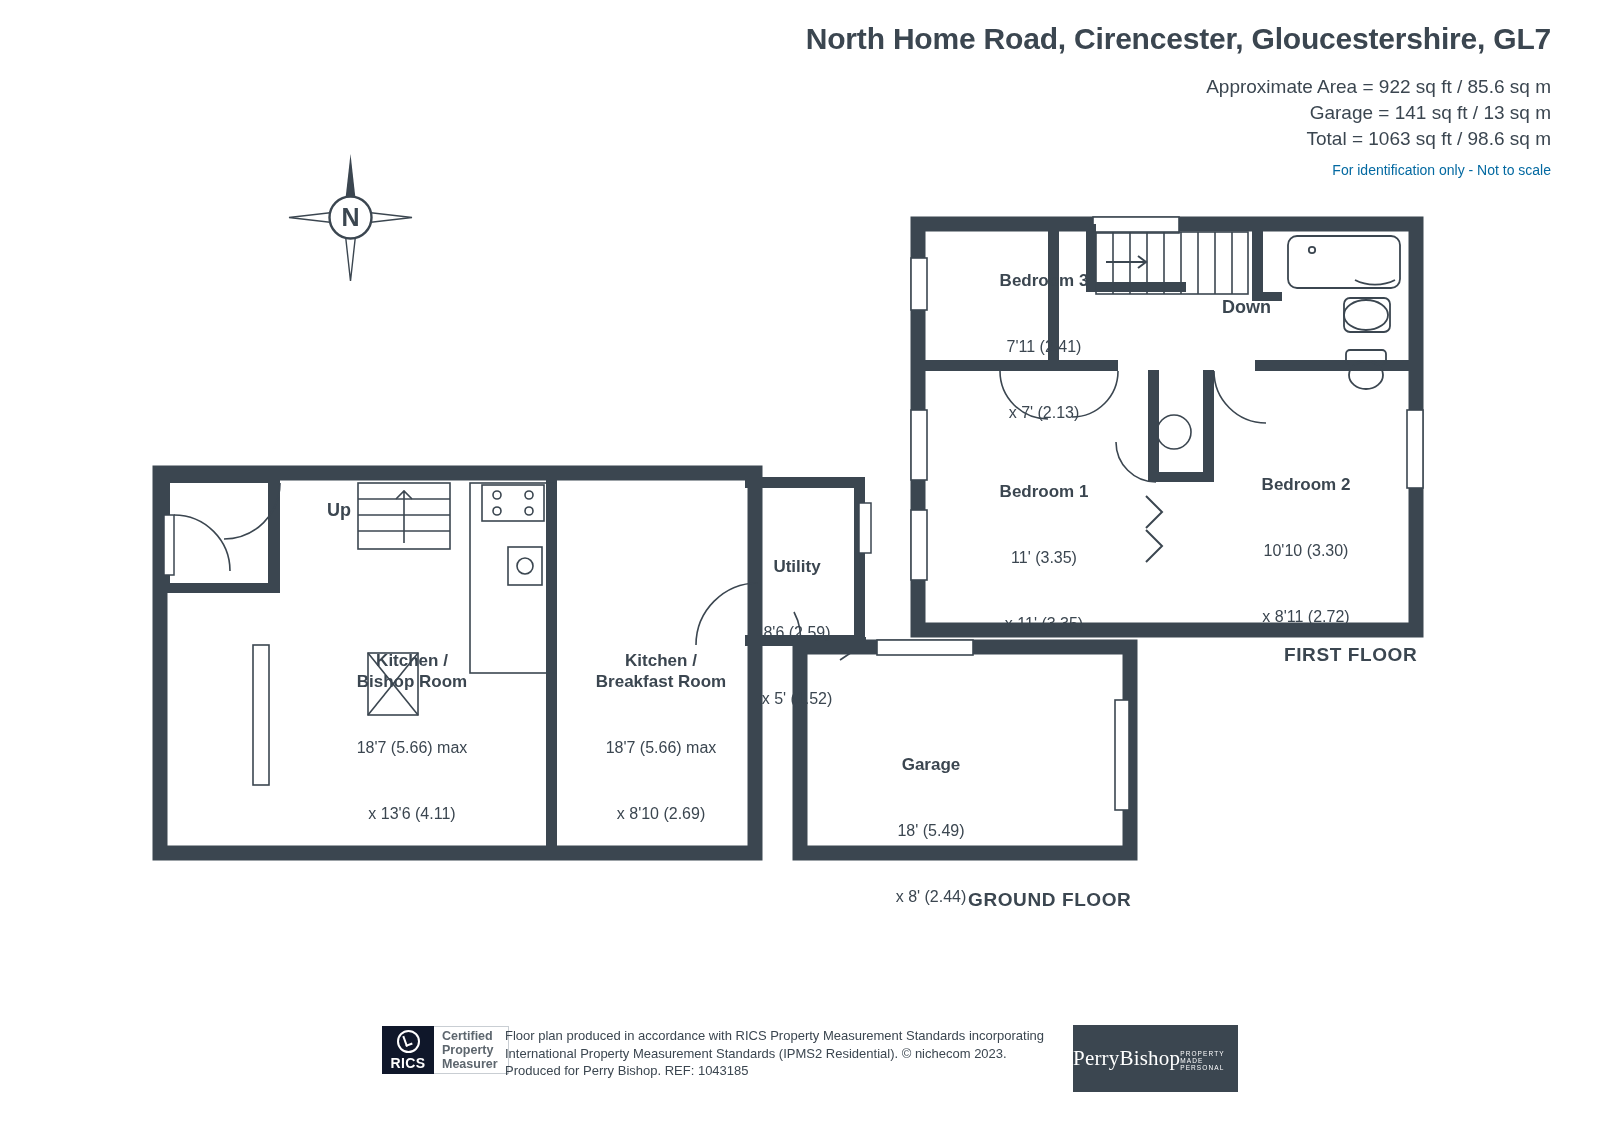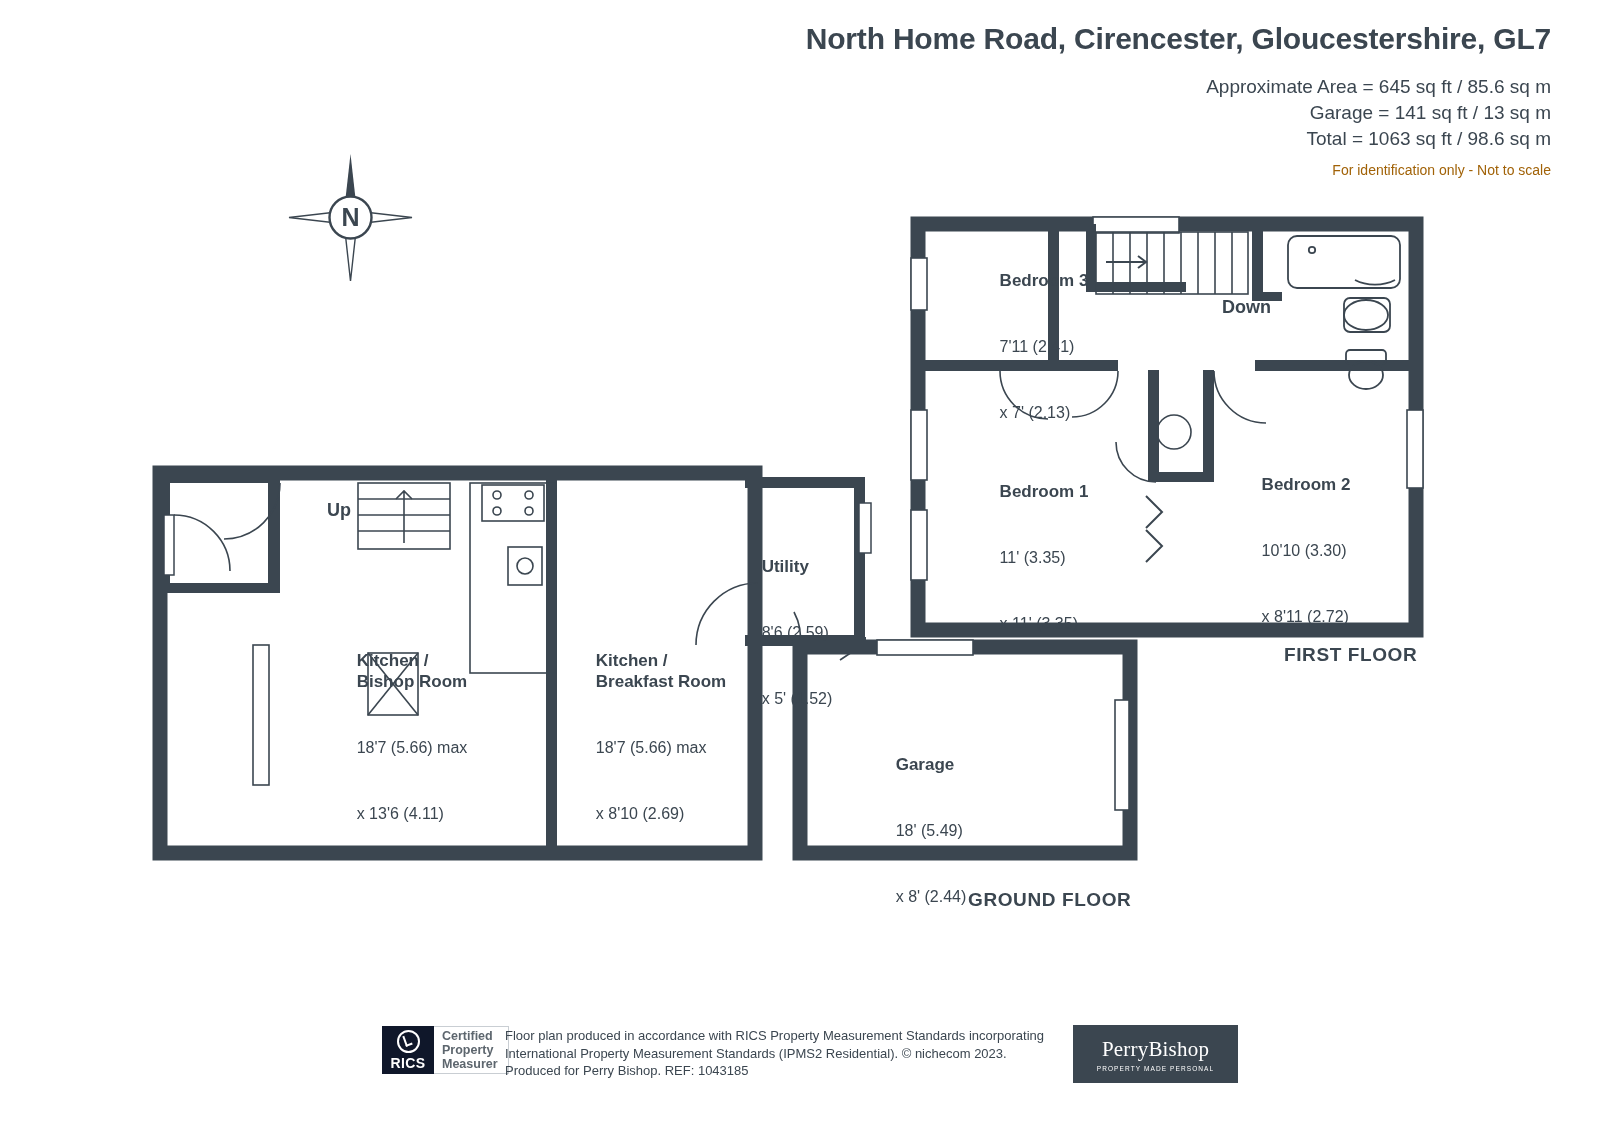--- a/index.html
+++ b/index.html
@@ -38,21 +38,21 @@
     font-size: 19px;
     line-height: 26px;
     color: #3b4650;
   }
   .areas div { white-space: nowrap; }
   .disclaimer {
     position: absolute;
     top: 162px;
     right: 48px;
     font-size: 14px;
-    color: #a16207;
+    color: #0369a1;
     white-space: nowrap;
   }
   
   .compass {
     position: absolute;
     left: 283px;
     top: 150px;
     width: 135px;
     height: 135px;
   }
@@ -76,20 +76,21 @@
     font-weight: bold;
     letter-spacing: 0.6px;
     color: #3b4650;
     white-space: nowrap;
   }
   #first-floor-label { left: 1284px; top: 644px; }
   #ground-floor-label { left: 968px; top: 889px; }
   
   .room {
     position: absolute;
+    text-align: center;
     color: #3b4650;
     white-space: nowrap;
     transform: translateX(-50%);
   }
   .room .name {
     font-size: 17px;
     font-weight: bold;
     line-height: 21px;
   }
   .room .dims {
@@ -162,25 +163,25 @@
     top: 1027px;
     font-size: 13px;
     line-height: 17.5px;
     color: #3b4650;
   }
   .perry {
     position: absolute;
     left: 1073px;
     top: 1025px;
     width: 165px;
-    height: 58px;
+    height: 67px;
     background: #3b4650;
     color: #ffffff;
     display: flex;
-    flex-direction: column;
+    flex-direction: row;
     align-items: center;
     justify-content: center;
   }
   .perry .brand {
     font-size: 21px;
     letter-spacing: 0.2px;
     font-family: "Liberation Serif", serif;
   }
   .perry .tag {
     font-size: 6.5px;
@@ -189,21 +190,21 @@
   }
   svg { display: block; }
 </style>
 </head>
 <body>
 
 <div class="plan-root">
 
   <div class="title">North Home Road, Cirencester, Gloucestershire, GL7</div>
   <div class="areas">
-    <div>Approximate Area = 645 sq ft / 85.6 sq m</div>
+    <div>Approximate Area = 922 sq ft / 85.6 sq m</div>
     <div>Garage = 141 sq ft / 13 sq m</div>
     <div>Total = 1063 sq ft / 98.6 sq m</div>
   </div>
   <div class="disclaimer">For identification only - Not to scale</div>
 
   <div class="compass">
     <svg width="135" height="135" viewBox="0 0 135 135">
 
       <polygon points="67.5,4 74,62 67.5,68 61,62" fill="#3b4650"></polygon>
       <polygon points="67.5,131 74,72 67.5,66 61,72" fill="#ffffff" stroke="#3b4650" stroke-width="1.4"></polygon>

